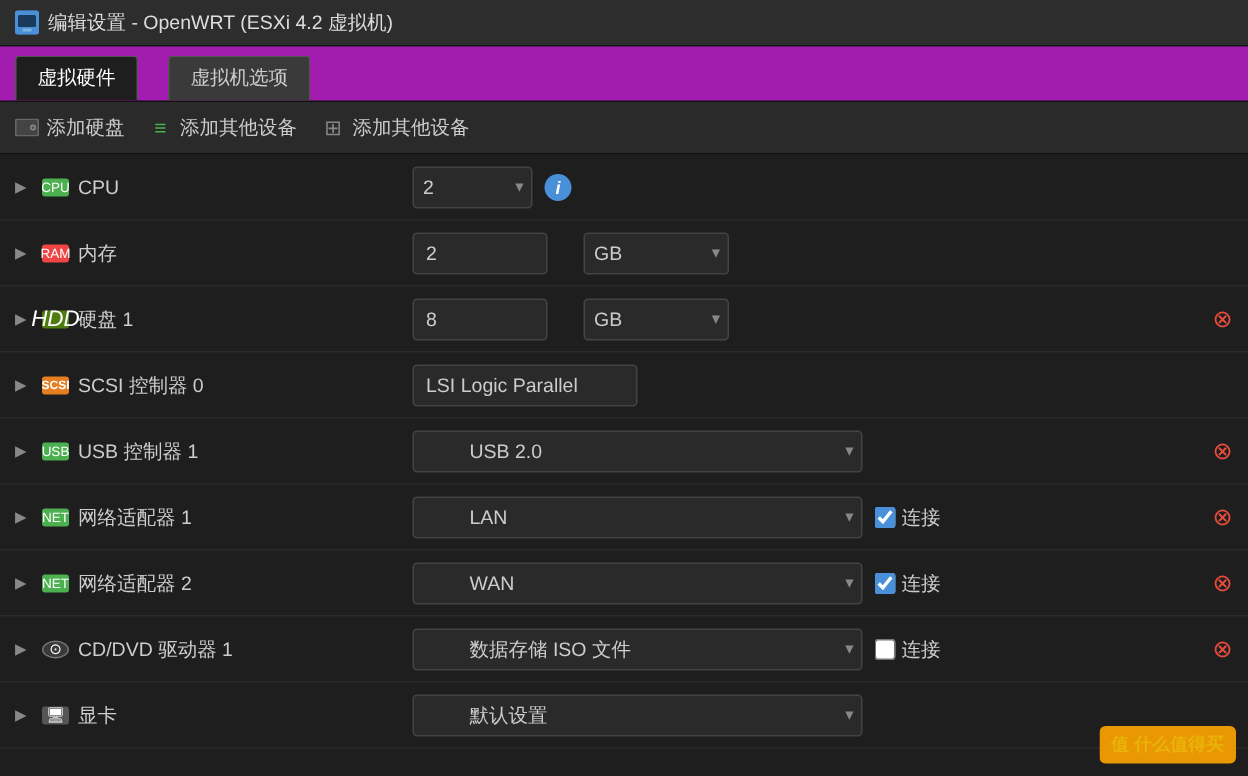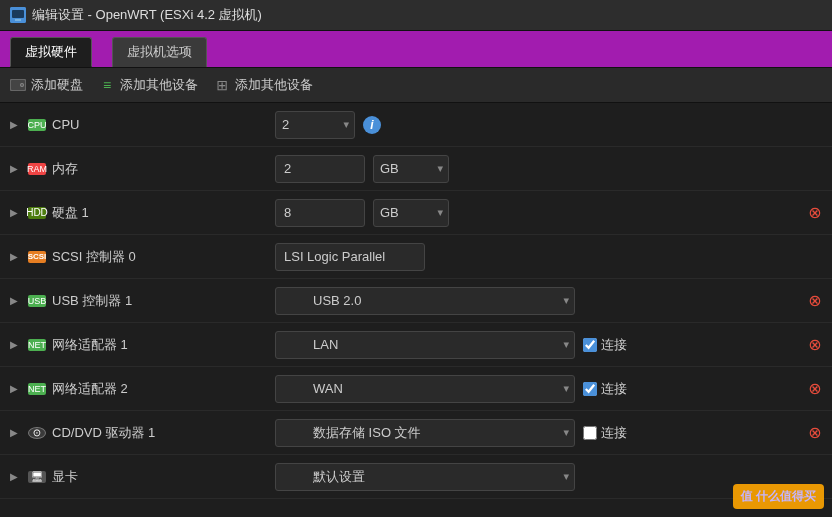--- a/index.html
+++ b/index.html
@@ -102,21 +102,21 @@
     }
     .hw-icon {
       width: 18px; height: 12px;
       display: inline-flex;
       align-items: center;
       justify-content: center;
       font-size: 11px;
     }
     .cpu-icon { background: #4caf50; color: #fff; font-size: 9px; border-radius: 2px; padding: 1px 2px; }
     .ram-icon { background: #ef4444; color: #fff; font-size: 9px; border-radius: 2px; padding: 1px 2px; }
-    .disk-icon { background: #4d7c0f; color: #fff; font-size: 10px; border-radius: 2px; padding: 1px 2px; }
+    .disk-icon { background: #4d7c0f; color: #fff; font-size: 15px; border-radius: 2px; padding: 1px 2px; font-style: italic; }
     .scsi-icon { background: #e67e22; color: #fff; font-size: 9px; border-radius: 2px; padding: 1px 2px; }
     .usb-icon { background: #4caf50; color: #fff; font-size: 9px; border-radius: 2px; padding: 1px 2px; }
     .net-icon2 { background: #4caf50; color: #fff; font-size: 9px; border-radius: 2px; padding: 1px 2px; }
     .cd-icon { background: #888; color: #fff; font-size: 9px; border-radius: 2px; padding: 1px 2px; }
     .monitor-icon { background: #888; color: #fff; font-size: 9px; border-radius: 2px; padding: 1px 2px; }
     .hw-controls {
       flex: 1;
       padding: 0 10px;
       display: flex;
       align-items: center;
@@ -163,21 +163,21 @@
     .select-wrap::after {
       content: '▾';
       position: absolute;
       right: 6px;
       color: #888;
       pointer-events: none;
       font-size: 11px;
     }
     .select-sm { width: 80px; }
     .select-lg { width: 300px; padding-left: 37px; }
-    .select-unit { width: 76px; }
+    .select-unit { width: 97px; margin-left: 16px; }
     .info-icon {
       width: 18px; height: 18px;
       background: #4a90d9;
       border-radius: 50%;
       color: #fff;
       display: inline-flex;
       align-items: center;
       justify-content: center;
       font-size: 12px;
       font-style: italic;
@@ -204,21 +204,21 @@
       height: 28px;
       display: flex;
       align-items: center;
       min-width: 150px;
     }
     .watermark {
       position: fixed;
       bottom: 8px;
       right: 8px;
       background: rgba(255,165,0,0.9);
-      color: #c4b5fd;
+      color: #eab308;
       padding: 4px 8px;
       border-radius: 4px;
       font-size: 12px;
       font-weight: bold;
     }
   </style>
 </head>
 <body>
 
 <div>

